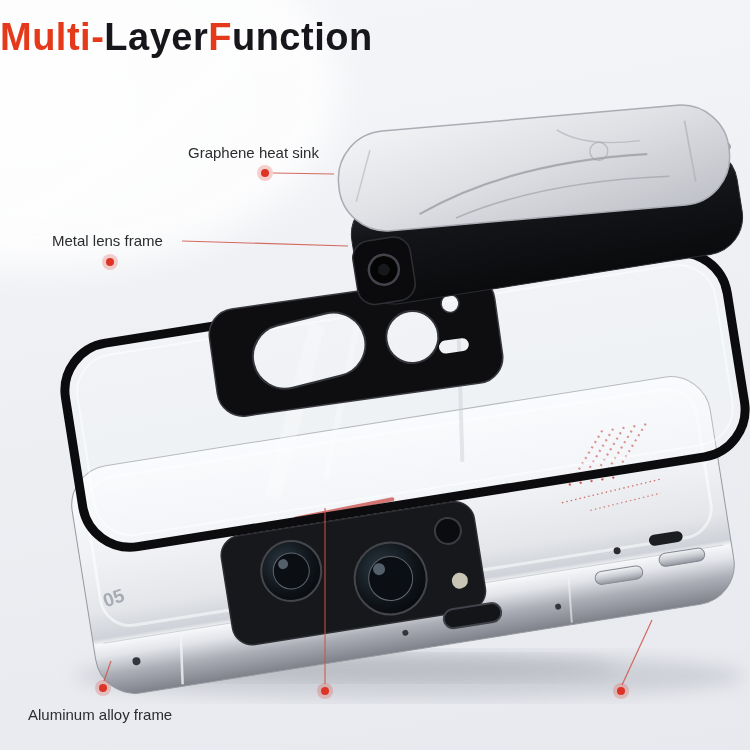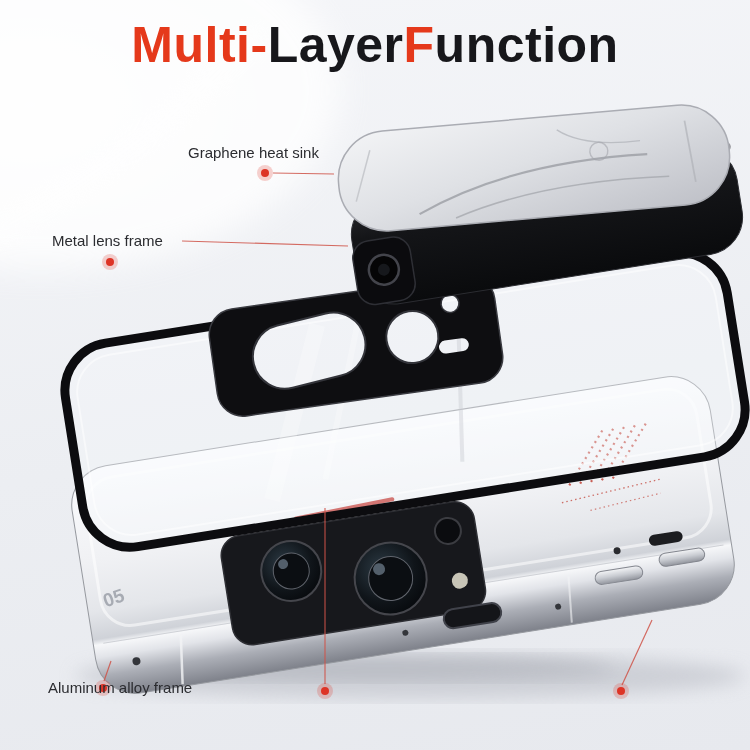--- a/index.html
+++ b/index.html
@@ -8,22 +8,21 @@
     width:750px;height:750px;
     overflow:hidden;
     font-family:"Liberation Sans", sans-serif;
     background:
       radial-gradient(ellipse 340px 210px at 4% 14%, rgba(255,255,255,.95) 0%, rgba(255,255,255,0) 70%),
       linear-gradient(170deg,#f5f6f9 0%, #eceef2 55%, #e7e9ee 100%);
   }
   .scene{position:absolute;left:0;top:0;}
   .title{
     position:absolute;left:0;top:16px;width:100%;
-    text-align:center;
-    font-size:50px;font-weight:800;letter-spacing:.5px;
+    font-size:38px;font-weight:800;letter-spacing:.5px;
     white-space:nowrap;
   }
   .callout{
     position:absolute;
     font-size:15px;font-weight:500;color:#2b2c30;
     white-space:nowrap;
   }
 </style>
 </head>
 <body>
@@ -204,17 +203,17 @@
   </svg>
 
   <div class="title">
     <span style="color: rgb(229, 57, 27);">Multi-</span><span style="color: rgb(23, 23, 27);">Layer</span><span style="color: rgb(229, 57, 27);">F</span><span style="color: rgb(23, 23, 27);">unction</span>
   </div>
 
   <div class="callout" style="left: 188px; top: 144px; color: rgb(43, 44, 48);">Graphene heat sink</div>
 
   <div class="callout" style="left: 52px; top: 232px; color: rgb(43, 44, 48);">Metal lens frame</div>
 
-  <div class="callout" style="left: 28px; top: 679px; color: rgb(43, 44, 48); margin-left: 20px;">Aluminum alloy frame</div>
+  <div class="callout" style="left: 28px; top: 706px; color: rgb(43, 44, 48);">Aluminum alloy frame</div>
 
 
 
 </div>
 
 </body></html>

